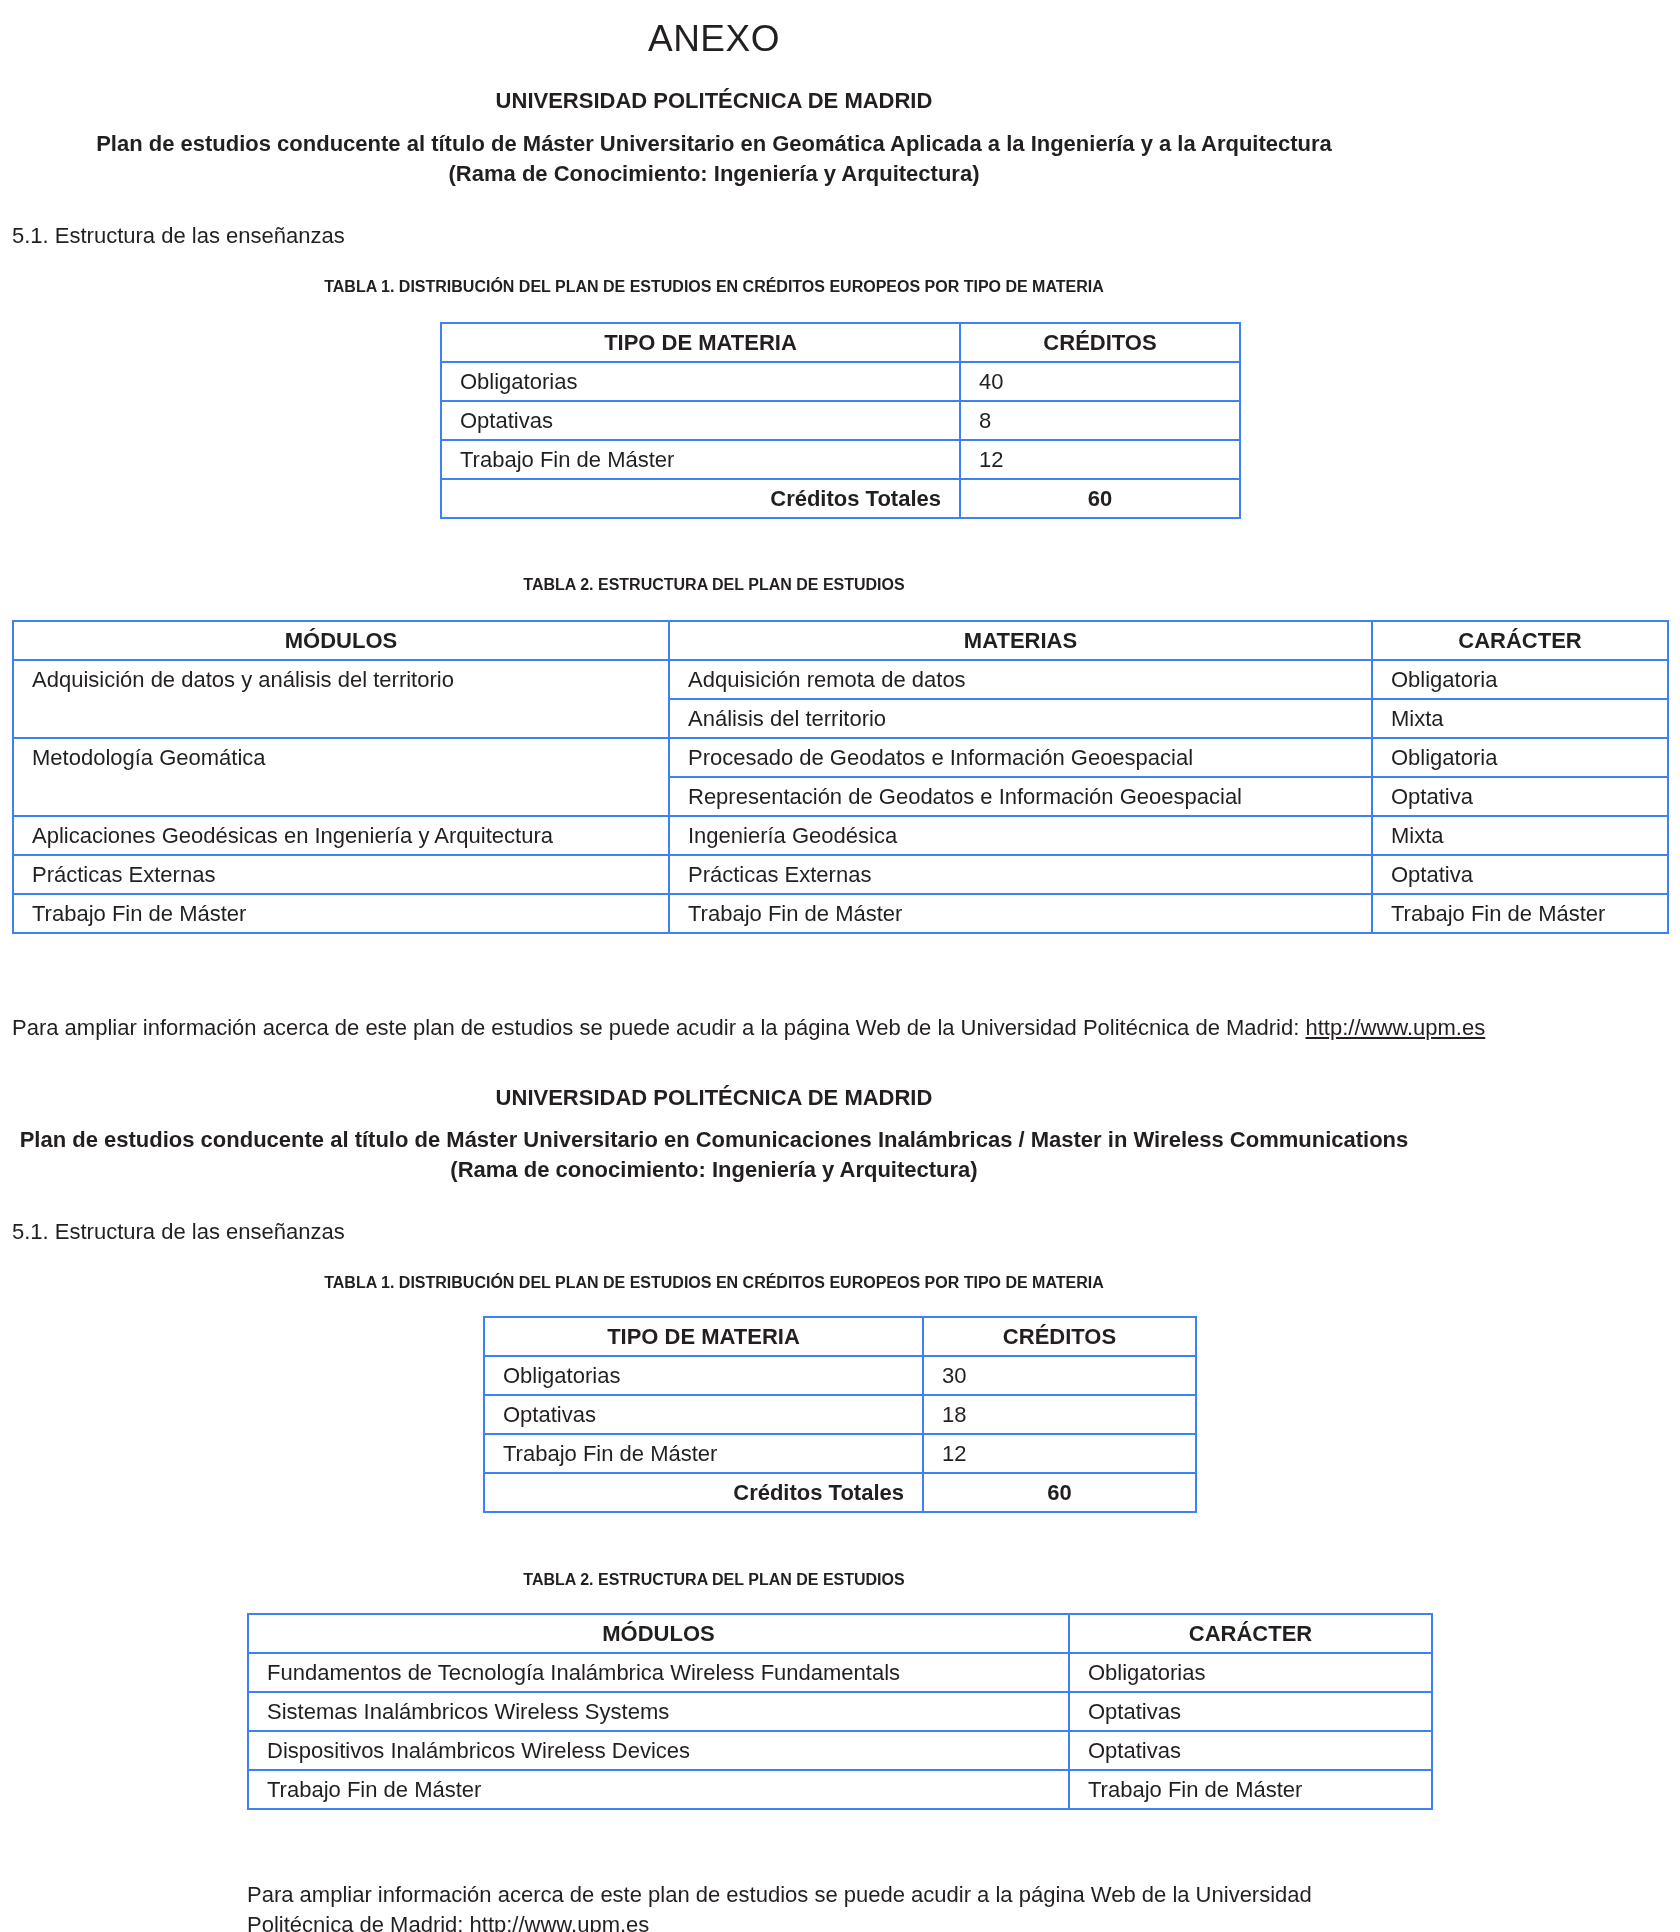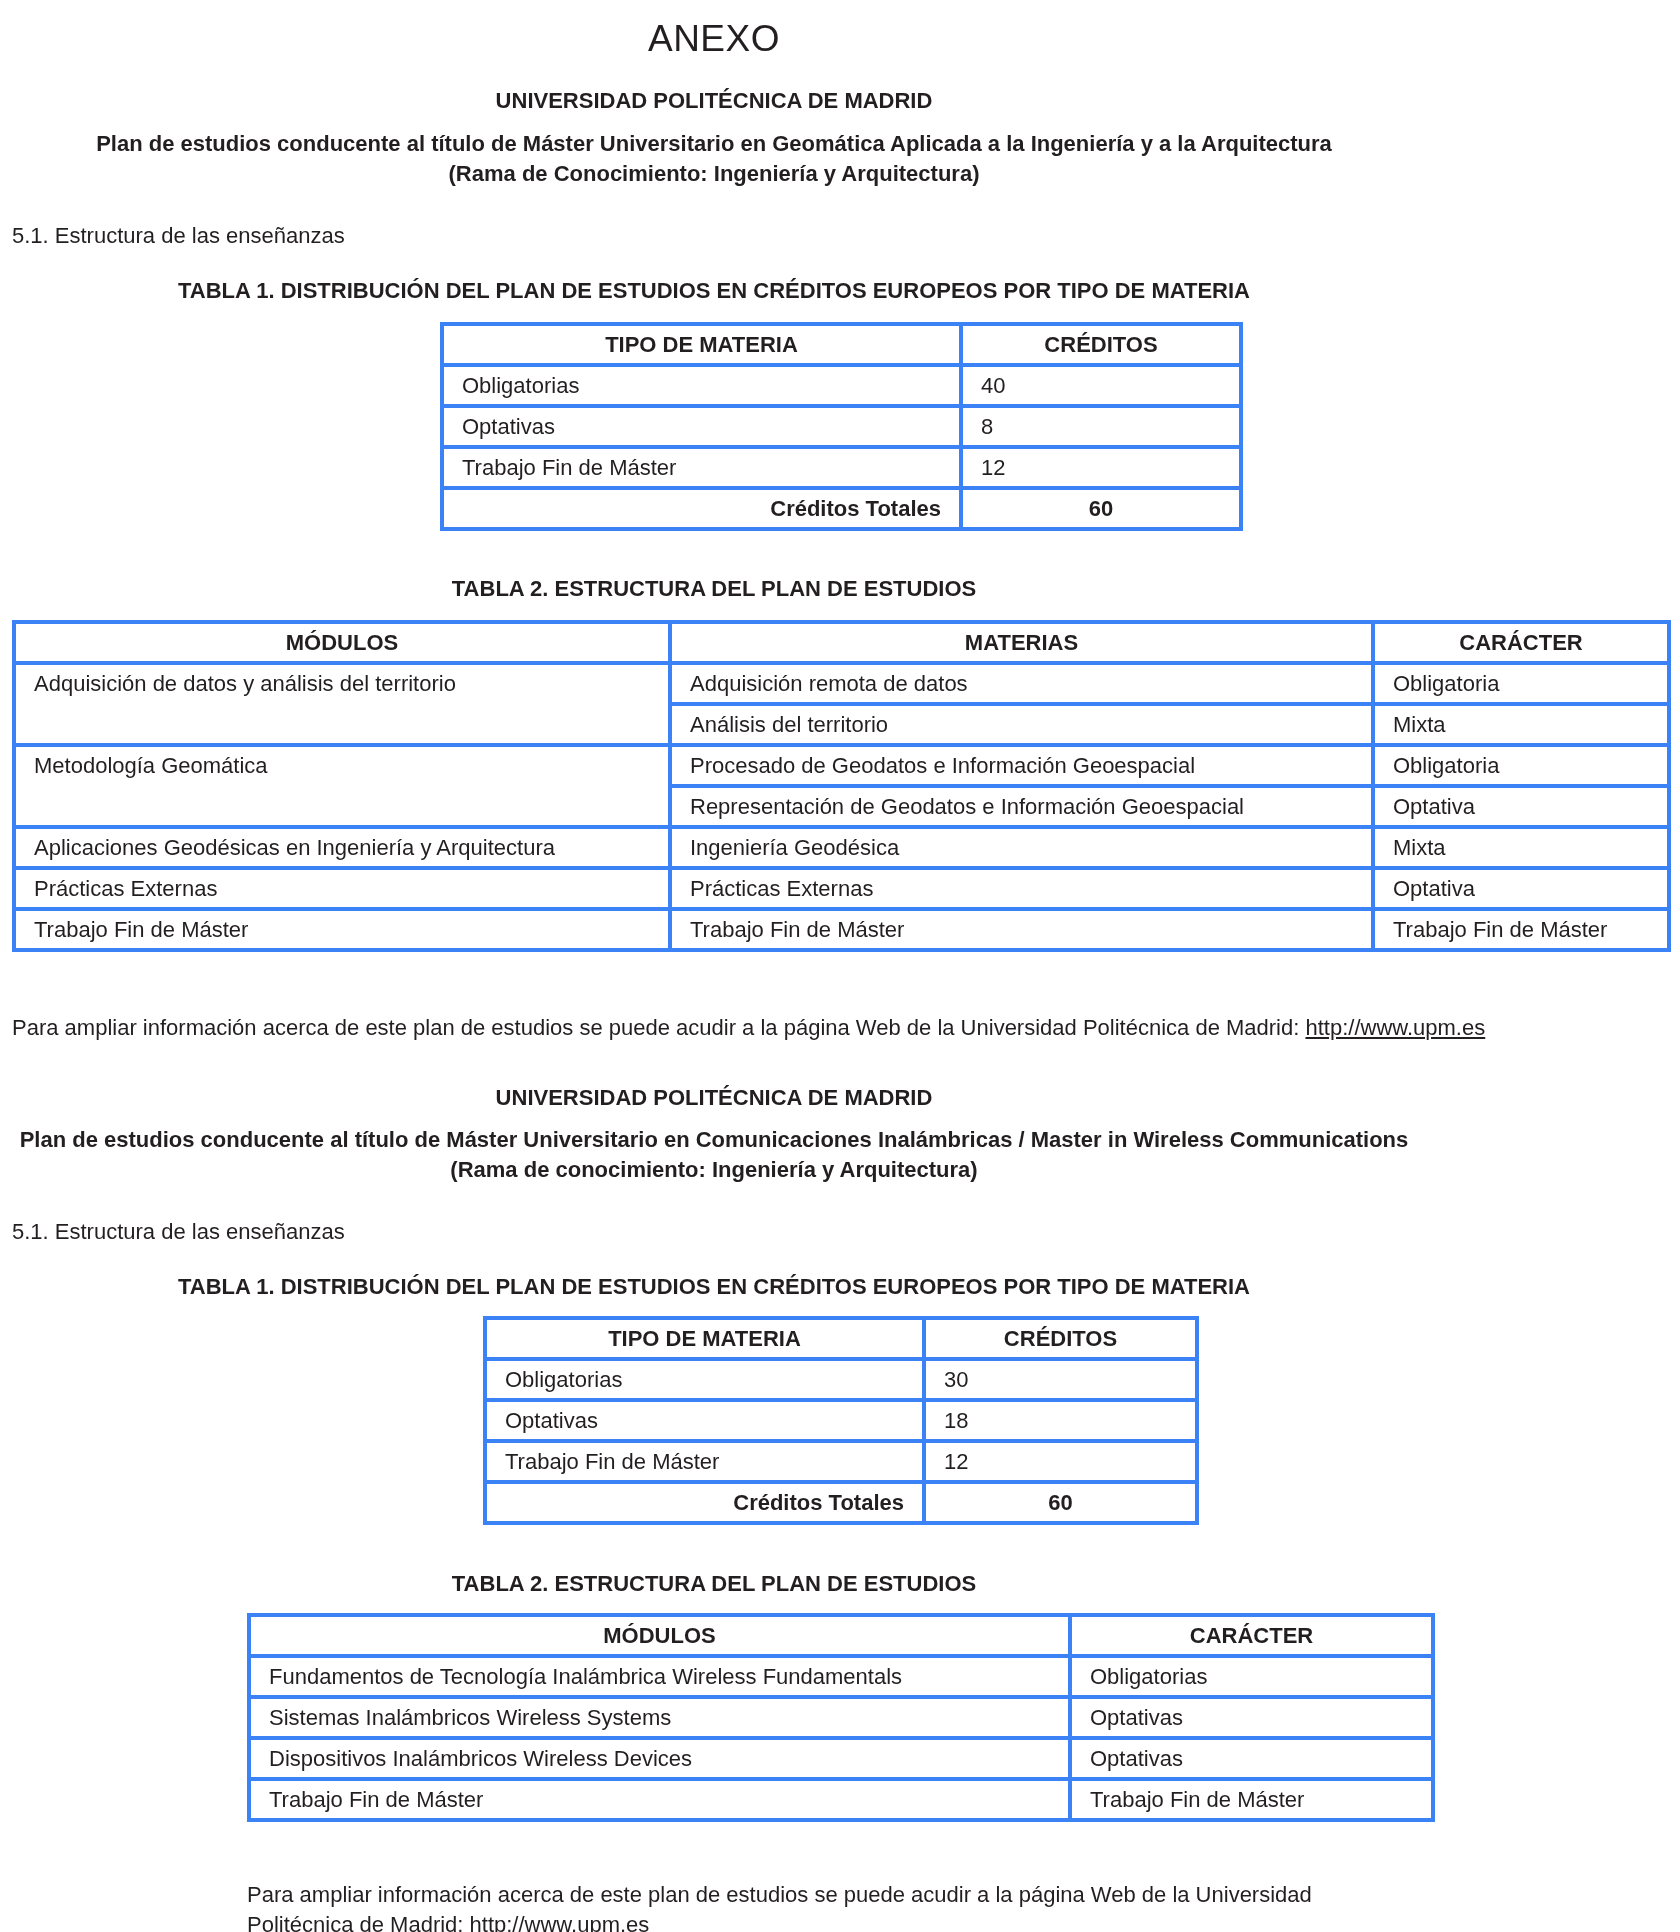--- a/index.html
+++ b/index.html
@@ -4,23 +4,23 @@
 <style>
   html, body { margin:0; padding:0; background:#ffffff; }
   body { width:1680px; height:1932px; position:relative; overflow:hidden;
          font-family:"Liberation Sans", sans-serif; color:#231f20; }
   .abs { position:absolute; }
   .center { left:0; width:1428px; text-align:center; white-space:nowrap; }
   .anexo { font-size:37px; font-weight:normal; letter-spacing:0.5px; }
   .h-univ { font-size:22px; font-weight:bold; }
   .h-plan { font-size:22px; font-weight:bold; line-height:30px; }
   .sec { left:12px; font-size:22px; }
-  .tbl-title { font-size:22px; font-weight:bold; }
+  .tbl-title { font-size:16px; font-weight:bold; }
   table.doc { position:absolute; border-collapse:collapse; font-size:22px; table-layout:fixed; }
-  table.doc td, table.doc th { border:4px solid #3b82f6; padding:0 18px; height:37px; white-space:nowrap; overflow:hidden; }
+  table.doc td, table.doc th { border:2px solid #3b82f6; padding:0 18px; height:37px; white-space:nowrap; overflow:hidden; }
   table.doc th { font-weight:bold; text-align:center; }
   table.doc td.num { text-align:left; }
   table.doc td.total-label { text-align:right; font-weight:bold; }
   table.doc td.total-val { text-align:center; font-weight:bold; }
   table.doc td.top { vertical-align:top; padding-top:6px; }
   .note { font-size:22px; line-height:30px;margin-top:32px; }
   .link { text-decoration:underline; color:#231f20; }
 </style>
 </head>
 <body>

